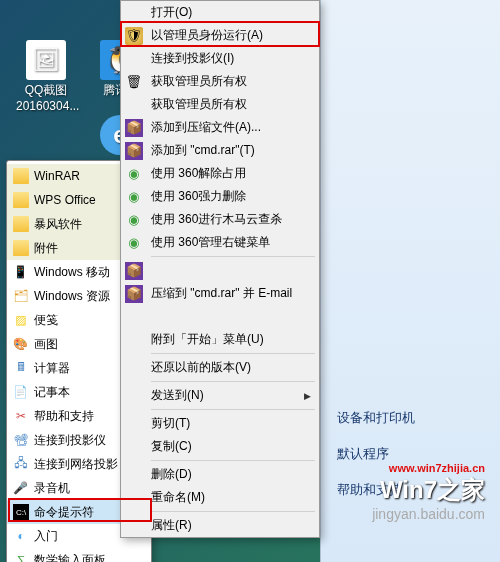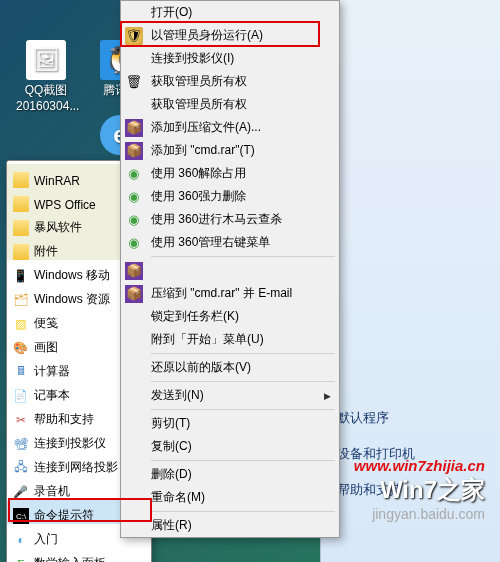--- a/index.html
+++ b/index.html
@@ -3,37 +3,37 @@
 <meta charset="utf-8">
 <style>
 *{margin:0;padding:0;box-sizing:border-box;font-family:"Microsoft YaHei","Segoe UI",sans-serif;font-size:12px}
 body{width:500px;height:562px;background:linear-gradient(135deg,#1a4d6b 0%,#2a7a5a 100%);position:relative;overflow:hidden}
 .desktop-icon{position:absolute;width:60px;text-align:center;color:#fff;font-size:11px;text-shadow:1px 1px 2px rgba(0,0,0,.7)}
 .desktop-icon .ic{width:40px;height:40px;margin:0 auto 2px;border-radius:3px}
 .qqshot .ic{background:#fff;display:flex;align-items:center;justify-content:center;font-size:22px}
 .qq .ic{background:#2b92e4;display:flex;align-items:center;justify-content:center;font-size:26px}
 .ie .ic{background:#4aa7eb;border-radius:50%;display:flex;align-items:center;justify-content:center;color:#fff;font-weight:bold;font-size:24px}
 .start-panel{position:absolute;left:6px;top:160px;width:146px;background:#fff;border:1px solid #808080;border-radius:3px;box-shadow:2px 2px 8px rgba(0,0,0,.3);padding:3px 0}
-.sp-item{display:flex;align-items:flex-end;height:24px;padding:0 6px;cursor:default}
+.sp-item{display:flex;align-items:center;height:24px;padding:0 6px;cursor:default}
 .sp-item.sel{background:#cde6f7}
 .sp-folder{background:#eef0dd}
 .sp-ic{width:16px;height:16px;margin-right:5px;flex-shrink:0;display:flex;align-items:center;justify-content:center;font-size:12px}
 .sp-text{white-space:nowrap;overflow:hidden;text-overflow:ellipsis;flex:1}
 .folder-ic{background:linear-gradient(#fce28a,#f5c23a);border-radius:1px}
 .redline{position:absolute;border:2px solid #d00;pointer-events:none}
-.ctx{position:absolute;left:120px;top:0;width:220px;background:#f0f0f0;border:1px solid #999;box-shadow:3px 3px 8px rgba(0,0,0,.3)}
+.ctx{position:absolute;left:120px;top:0;width:200px;background:#f0f0f0;border:1px solid #999;box-shadow:3px 3px 8px rgba(0,0,0,.3)}
 .ctx-item{display:flex;align-items:center;height:23px;padding:0 8px 0 4px;cursor:default}
 .ctx-ic{width:18px;height:18px;margin-right:8px;display:flex;align-items:center;justify-content:center;font-size:13px;flex-shrink:0}
 .ctx-text{flex:1;white-space:nowrap}
 .ctx-arrow{font-size:9px;color:#333}
 .ctx-sep{height:1px;background:#d0d0d0;margin:2px 4px 2px 30px}
 .right-panel{position:absolute;left:320px;top:0;width:180px;height:562px;background:linear-gradient(#e8f1fa,#d8e8f8);border-left:1px solid #b0c0d0;padding-top:400px}
 .rp-item{padding:9px 16px;font-size:13px;color:#1a3a6e;cursor:default}
 .watermark{position:absolute;right:15px;bottom:40px;text-align:right}
-.wm1{color:#e01010;font-weight:bold;font-size:15px;font-style:italic}
+.wm1{color:#e01010;font-weight:bold;font-size:11px;}
 .wm2{color:#fff;font-size:24px;font-weight:bold;text-shadow:1px 1px 2px #000}
 .wm3{color:#aaa;font-size:14px}
 .shield{background:radial-gradient(#f5d878,#d4a030);border-radius:2px}
 .rar{background:#6a3aa0}
 </style>
 </head>
 <body>
 
 <div class="desktop-icon qqshot" style="left:16px;top:40px">
   <div class="ic">🖼</div>
@@ -42,22 +42,22 @@
 </div>
 <div class="desktop-icon qq" style="left:90px;top:40px">
   <div class="ic">🐧</div>
   <div>腾讯Q</div>
 </div>
 <div class="desktop-icon ie" style="left:90px;top:115px">
   <div class="ic">e</div>
 </div>
 
 <div class="right-panel">
+  <div class="rp-item">设备和打印机</div>
   <div class="rp-item">默认程序</div>
-  <div class="rp-item">设备和打印机</div>
   <div class="rp-item">帮助和支持</div>
 </div>
 
 <div class="start-panel">
   <div class="sp-item sp-folder">
       <div class="sp-ic folder-ic"></div>
       <div class="sp-text">WinRAR</div>
     </div>
   <div class="sp-item sp-folder">
       <div class="sp-ic folder-ic"></div>
@@ -174,21 +174,20 @@
   <div class="ctx-sep"></div>
   <div class="ctx-item">
       <div class="ctx-ic rar">📦</div>
     </div>
   <div class="ctx-item">
       <div class="ctx-ic rar">📦</div>
       <div class="ctx-text">压缩到 "cmd.rar" 并 E-mail</div>
     </div>
   <div class="ctx-item">
       <div class="ctx-ic"></div>
-      <div class="ctx-text">锁定到任务栏(K)</div>
     </div>
   <div class="ctx-item">
       <div class="ctx-ic"></div>
       <div class="ctx-text">附到「开始」菜单(U)</div>
     </div>
   <div class="ctx-sep"></div>
   <div class="ctx-item">
       <div class="ctx-ic"></div>
       <div class="ctx-text">还原以前的版本(V)</div>
     </div>

